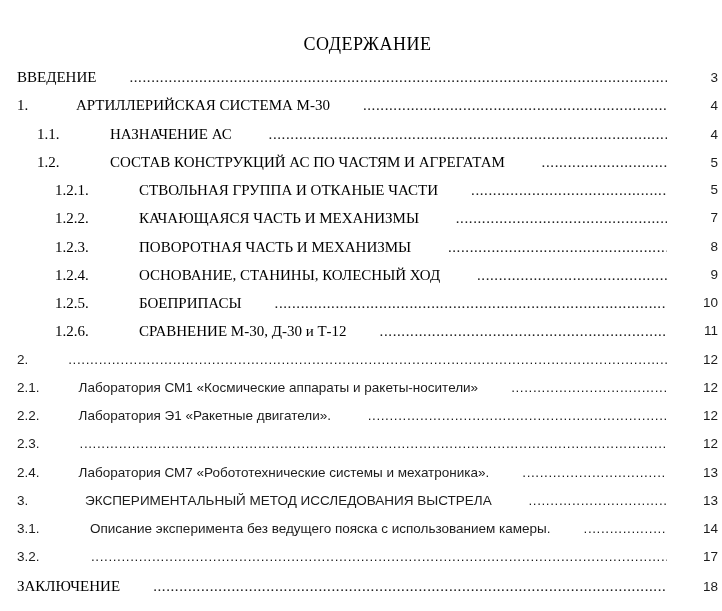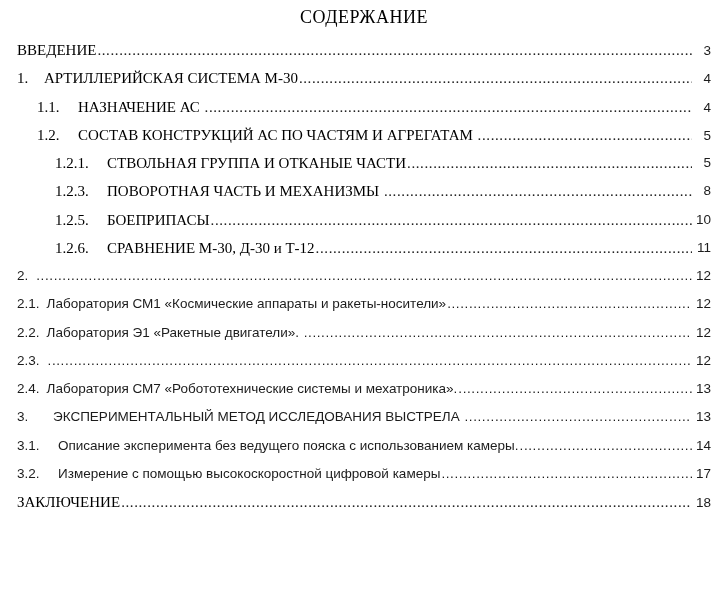--- a/index.html
+++ b/index.html
@@ -1,35 +1,36 @@
 <!DOCTYPE html>
 <html><head>
 <meta charset="utf-8">
 <style>
   html, body { margin: 0; padding: 0; background: #ffffff; }
   body {
     width: 722px; height: 611px; overflow: hidden;
     font-family: "Liberation Serif", "DejaVu Serif", serif;
   }
-  .doc { padding: 5px 11px 0 17px; }
+  .doc { padding: 5px 4px 0 17px; margin-top: 27px; }
   .title {
     margin: 0 0 6px 0;
     font: 400 18px/25px "Liberation Serif", "DejaVu Serif", serif;
     letter-spacing: 0.5px;
     color: #000;
     text-align: center;
   }
   .toc { }
   .row {
     display: flex;
     align-items: baseline;
     height: 28.25px;
     line-height: 28.25px;
     white-space: nowrap;
     overflow: hidden;
+    gap: 32px;
   }
   .serif { font-family: "Liberation Serif", "DejaVu Serif", serif; font-size: 15px; color: #000; }
   .sans  { font-family: "Liberation Sans", "DejaVu Sans", sans-serif; font-size: 13.5px; color: #1c1c1c; }
 
   .num   { flex: none; }
   .label { flex: none; }
   .leader {
     flex: 1 1 auto;
     overflow: hidden;
     min-width: 6px;
@@ -92,24 +93,36 @@
     <span class="leader"></span>
     <span class="page">5</span>
   </div>
       <div class="row serif l2 tab">
     <span class="num">1.2.1.</span>
     <span class="label">СТВОЛЬНАЯ ГРУППА И ОТКАНЫЕ ЧАСТИ</span>
     <span class="leader"></span>
     <span class="page">5</span>
   </div>
       <div class="row serif l2 tab">
+    <span class="num">1.2.2.</span>
+    <span class="label">КАЧАЮЩАЯСЯ ЧАСТЬ И МЕХАНИЗМЫ&nbsp;</span>
+    <span class="leader"></span>
+    <span class="page">7</span>
+  </div>
+      <div class="row serif l2 tab">
     <span class="num">1.2.3.</span>
     <span class="label">ПОВОРОТНАЯ ЧАСТЬ И МЕХАНИЗМЫ&nbsp;</span>
     <span class="leader"></span>
     <span class="page">8</span>
+  </div>
+      <div class="row serif l2 tab">
+    <span class="num">1.2.4.</span>
+    <span class="label">ОСНОВАНИЕ, СТАНИНЫ, КОЛЕСНЫЙ ХОД&nbsp;</span>
+    <span class="leader"></span>
+    <span class="page">9</span>
   </div>
       <div class="row serif l2 tab">
     <span class="num">1.2.5.</span>
     <span class="label">БОЕПРИПАСЫ</span>
     <span class="leader"></span>
     <span class="page">10</span>
   </div>
       <div class="row serif l2 tab">
     <span class="num">1.2.6.</span>
     <span class="label">СРАВНЕНИЕ М-30, Д-30 и Т-12</span>
@@ -151,21 +164,20 @@
     <span class="page">13</span>
   </div>
       <div class="row sans l1 tab">
     <span class="num">3.1.</span>
     <span class="label">Описание эксперимента без ведущего пояска с использованием камеры.</span>
     <span class="leader"></span>
     <span class="page">14</span>
   </div>
       <div class="row sans l1 tab">
     <span class="num">3.2.</span>
-    <span class="label">Измерение с помощью высокоскоростной цифровой камеры</span>
     <span class="leader"></span>
     <span class="page">17</span>
   </div>
       <div class="row serif l0 none">
 
     <span class="label">ЗАКЛЮЧЕНИЕ</span>
     <span class="leader"></span>
     <span class="page">18</span>
   </div>
     </div>

